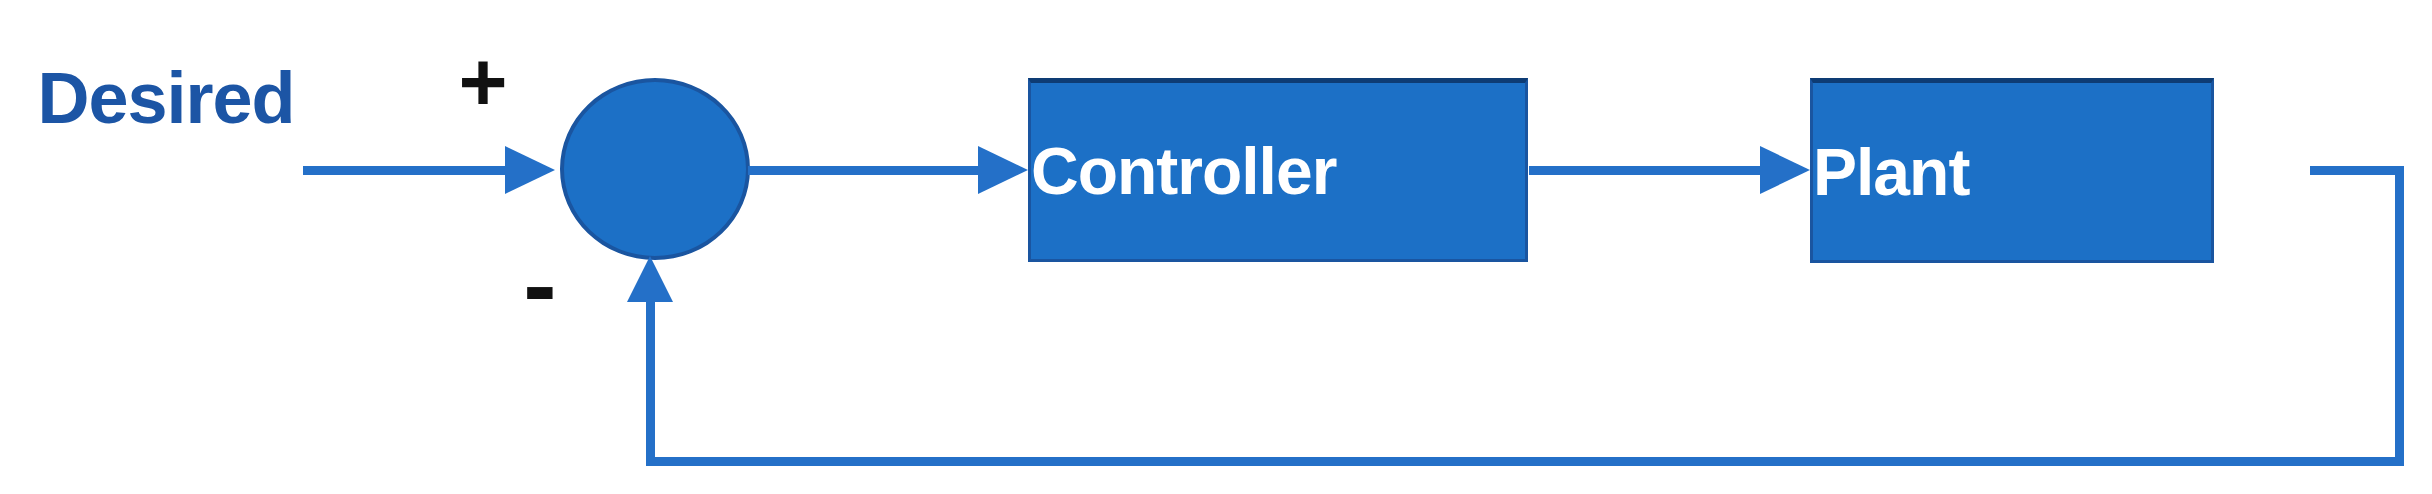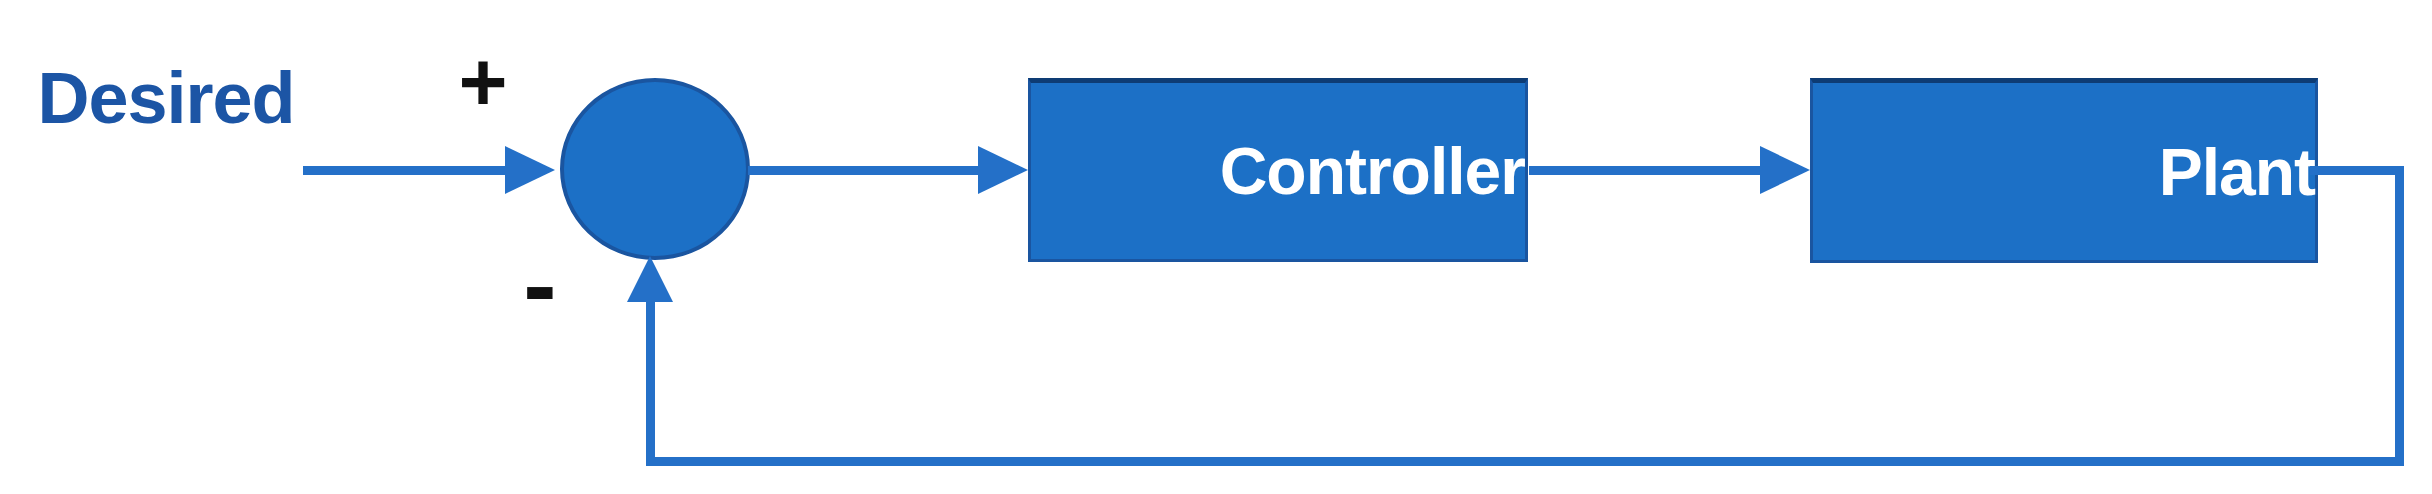--- a/index.html
+++ b/index.html
@@ -48,28 +48,28 @@
     border:4px solid var(--node-border);
     border-radius:50%;
   }
 
   
   .node-box{
     background:var(--node-fill);
     border:3px solid var(--node-border);
     border-top:5px solid var(--node-border-top);
     box-sizing:border-box;
-    display:flex;align-items:center;justify-content:flex-end;
+    display:flex;align-items:center;justify-content:flex-start;
   }
   .node-box .node-label{
     color:var(--node-text);
     font-size:66px;font-weight:600;letter-spacing:-1px;
   }
   .controller-box{left:1028px;top:78px;width:500px;height:184px;}
-  .plant-box{left:1810px;top:78px;width:508px;height:185px;padding-left:12px;}
+  .plant-box{left:1810px;top:78px;width:404px;height:185px;}
 
   
   .hline{height:9px;background:var(--line);}
   .vline{width:9px;background:var(--line);}
 
   .input-line{left:303px;top:166px;width:202px;}
   .sum-to-ctrl-line{left:748px;top:166px;width:230px;}
   .ctrl-to-plant-line{left:1529px;top:166px;width:231px;}
   .plant-out-line{left:2310px;top:166px;width:94px;}
   .feedback-right-v{left:2395px;top:166px;height:300px;}

